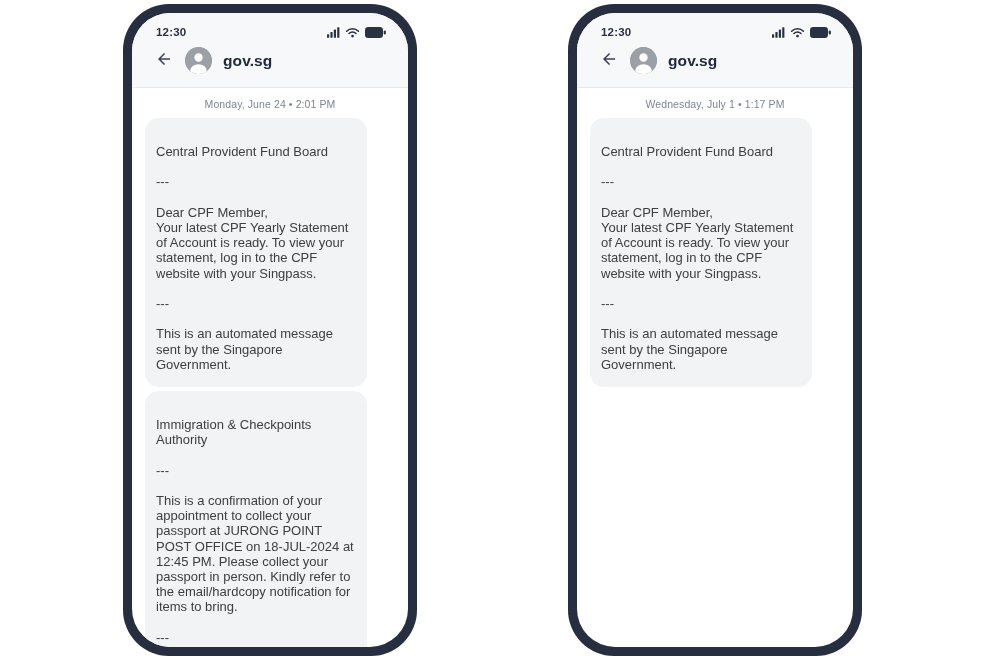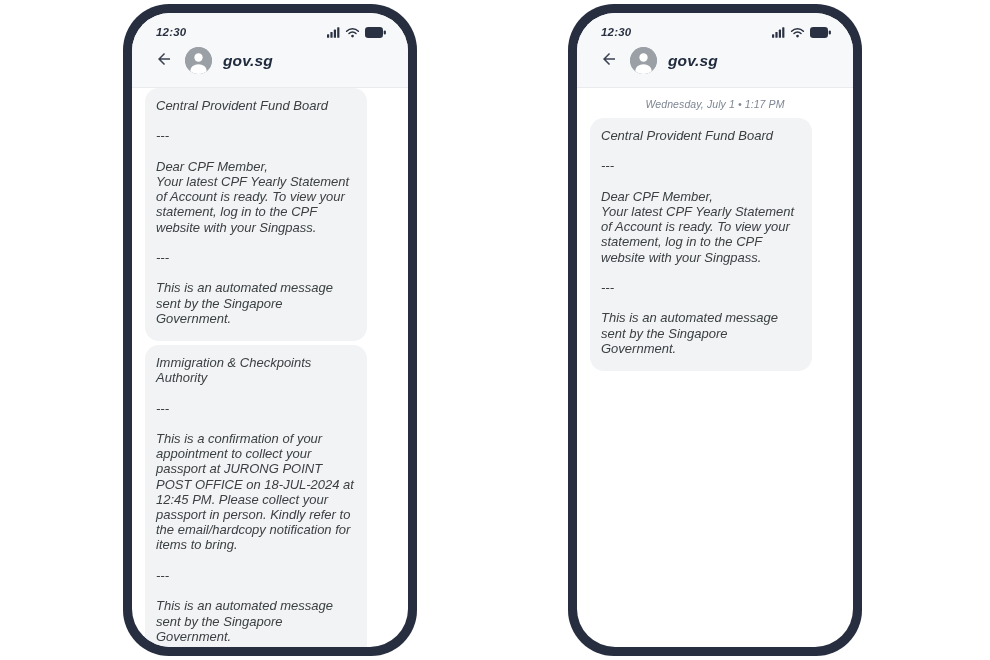--- a/index.html
+++ b/index.html
@@ -2,21 +2,21 @@
 <html><head>
 <meta charset="utf-8">
 <style>
   * { margin:0; padding:0; box-sizing:border-box; }
   html,body { width:990px; height:660px; background:#ffffff; overflow:hidden;
               font-family:"Liberation Sans", sans-serif; }
   .stage { position:relative; width:990px; height:660px; background:#ffffff; }
 
   .phone {
     position:absolute; top:4px; width:294px; height:652px;
-    background:#272e3f; border-radius:46px; padding:9px;font-style:italic;
+    background:#272e3f; border-radius:46px; padding:9px;
   }
   .phone.left  { left:123px; }
   .phone.right { left:568px; }
 
   .screen {
     width:100%; height:100%; background:#ffffff; border-radius:38px;
     overflow:hidden; display:flex; flex-direction:column;
   }
 
   .top-area {
@@ -39,21 +39,21 @@
             flex:0 0 auto; }
   .avatar svg { display:block; width:100%; height:100%; }
   .contact-name { font-size:15.5px; font-weight:bold; color:#202b3d; letter-spacing:.1px; }
 
   .thread { flex:1 1 auto; padding:0 13px; overflow:hidden; }
   .date-sep {
     text-align:center; font-size:10.5px; color:#7d8694; margin:10px 0 8px;
     letter-spacing:.1px;
   }
   .bubble {
-    background:#f1f3f4; border-radius:14px; padding:10px 11px 15px;
+    background:#f1f3f4; border-radius:14px; padding:26px 11px 15px;
     margin:0 28px 4px 0; font-size:13px; line-height:15.2px; color:#3c4043;
     white-space:pre-line;
   }
 </style>
 </head>
 <body>
 
 <div class="stage">
 
   <div class="phone left">
@@ -99,20 +99,21 @@
                   <circle cx="12" cy="12" r="12" fill="#9aa0a6"></circle>
                   <circle cx="12" cy="9.3" r="3.7" fill="#ffffff"></circle>
                   <ellipse cx="12" cy="20.6" rx="7.2" ry="5.2" fill="#ffffff"></ellipse>
                 </svg></span>
           </span>
           <span class="contact-name">gov.sg</span>
         </div>
       </div>
 
       <div class="thread">
+        <div class="date-sep">Monday, June 24 • 2:01 PM</div>
         <div class="bubble">Central Provident Fund Board
 
 ---
 
 Dear CPF Member,
 Your latest CPF Yearly Statement of Account is ready. To view your statement, log in to the CPF website with your Singpass.
 
 ---
 
 This is an automated message sent by the Singapore Government.</div>

